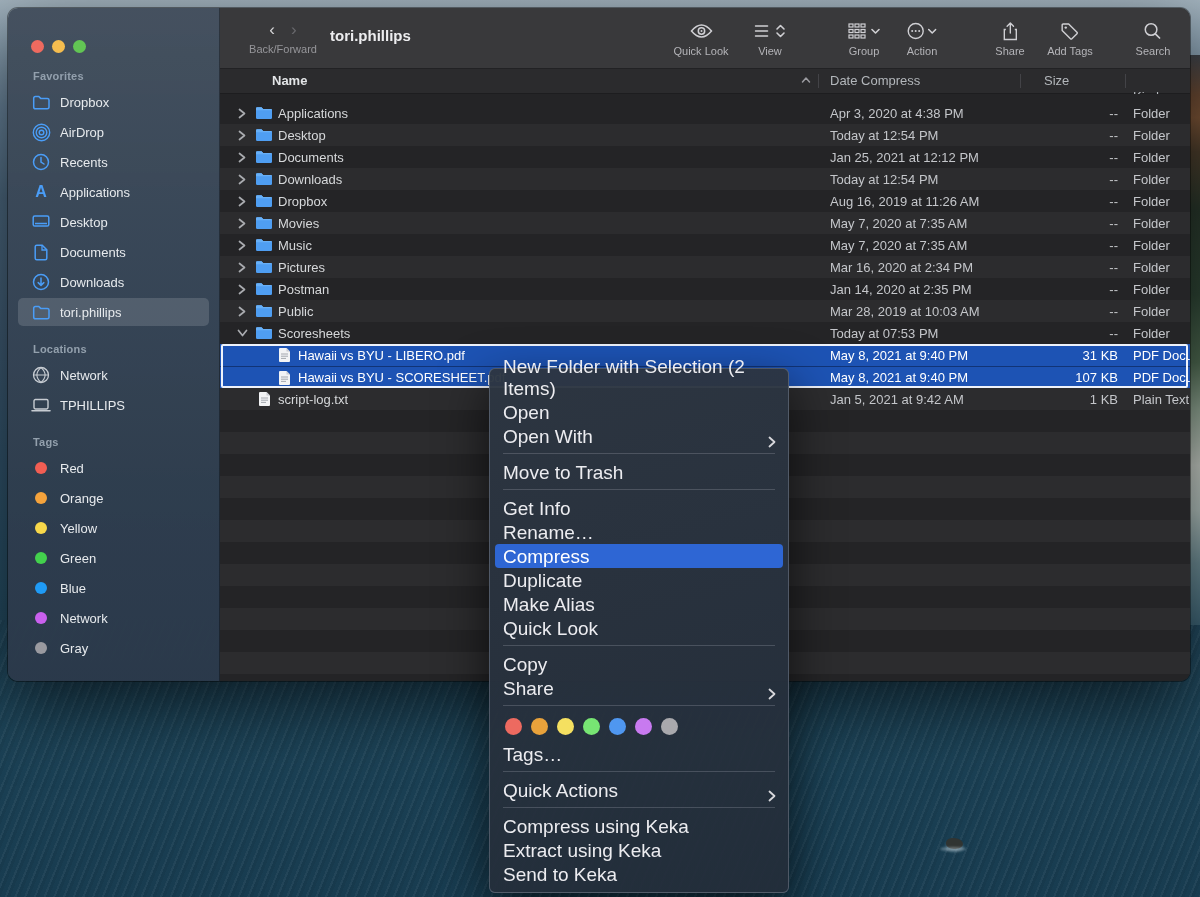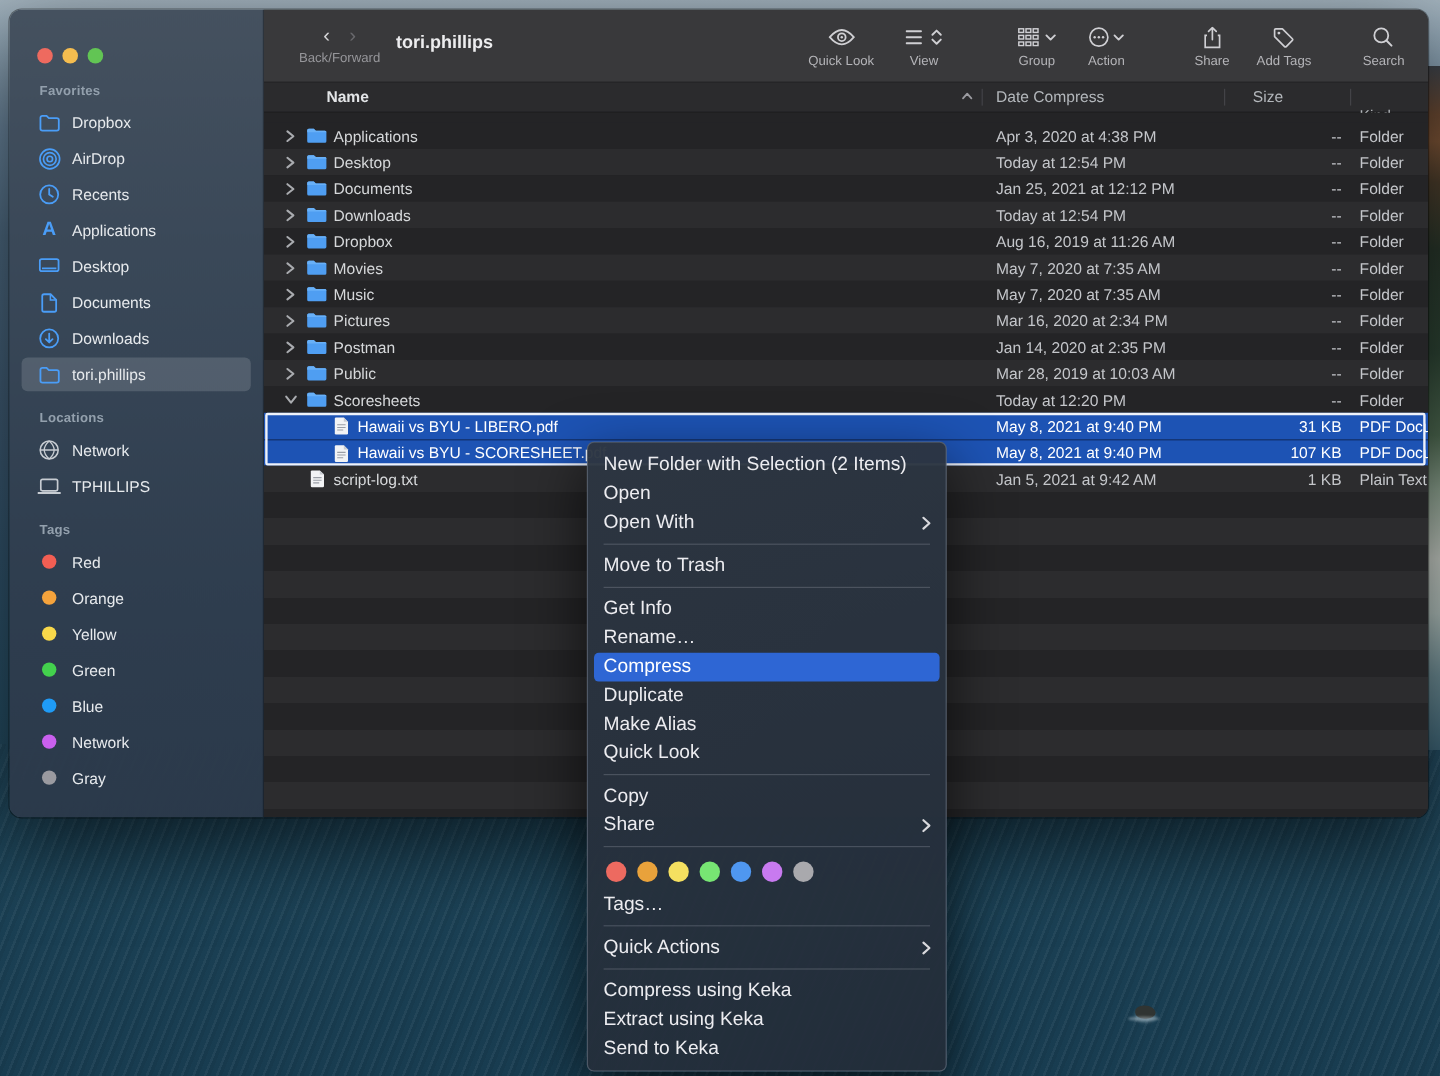--- a/index.html
+++ b/index.html
@@ -76,22 +76,22 @@
   .frow.child .chev-slot{margin-left:20px;}
   .row-ic{width:18px;flex:0 0 18px;display:flex;align-items:center;justify-content:center;}
   .selection-ring{position:absolute;left:1px;right:2px;top:250px;height:44px;
     border:2px solid #eef2fa;border-radius:2px;box-sizing:border-box;pointer-events:none;z-index:5;}
 
   
   .ctx-menu{position:absolute;left:489px;top:368px;width:300px;box-sizing:border-box;
     background:linear-gradient(165deg,rgba(45,54,66,0.97),rgba(35,45,58,0.97));
     border:1px solid rgba(130,140,155,0.45);border-radius:6px;padding:7px 0 6px 0;
     box-shadow:0 18px 50px rgba(0,0,0,0.65);z-index:20;}
-  .menu-item{height:24px;display:flex;align-items:center;padding:0 12px 0 13px;
-    font-size:16px;color:#ececf0;position:relative;}
+  .menu-item{height:24px;display:flex;align-items:flex-end;padding:0 12px 0 13px;
+    font-size:19px;color:#ececf0;position:relative;}
   .menu-item.highlighted{background:#2e66d4;margin:0 5px;padding:0 7px 0 8px;border-radius:4px;color:#fff;}
   .mi-label{flex:1;}
   .mi-sub{flex:0 0 auto;display:flex;}
   .menu-sep{height:1px;background:rgba(235,235,245,0.18);margin:5px 13px 6px 13px;}
   .menu-tags{display:flex;align-items:center;gap:9px;padding:4px 13px 5px 15px;height:21px;}
   .menu-tag-dot{width:17px;height:17px;border-radius:50%;display:block;}
 </style>
 </head>
 <body>
 
@@ -610,21 +610,21 @@
               </span>
               <span class="row-ic">
                 <svg class="icon" width="18" height="14" viewBox="0 0 18 14">
                   <path d="M1 2.6q0-1.3 1.3-1.3h4.2l1.7 1.6h7.5q1.3 0 1.3 1.3v7.5q0 1.3-1.3 1.3H2.3q-1.3 0-1.3-1.3z" fill="#4f9ef2"></path>
                   <path d="M1 4.2h16v-.3q0-1-1.3-1H8.2L6.5 1.3H2.3Q1 1.3 1 2.6z" fill="#68b0f7"></path>
                 </svg>
 
               </span>
               <span>Scoresheets</span>
             </span>
-            <span class="cell c-date">Today at 12:20 PM</span>
+            <span class="cell c-date">Today at 07:53 PM</span>
             <span class="cell c-size">--</span>
             <span class="cell c-kind">Folder</span>
           </div><div class="frow selected child">
             <span class="cell c-name">
               <span class="chev-slot">
                 
                 
               </span>
               <span class="row-ic">
 

